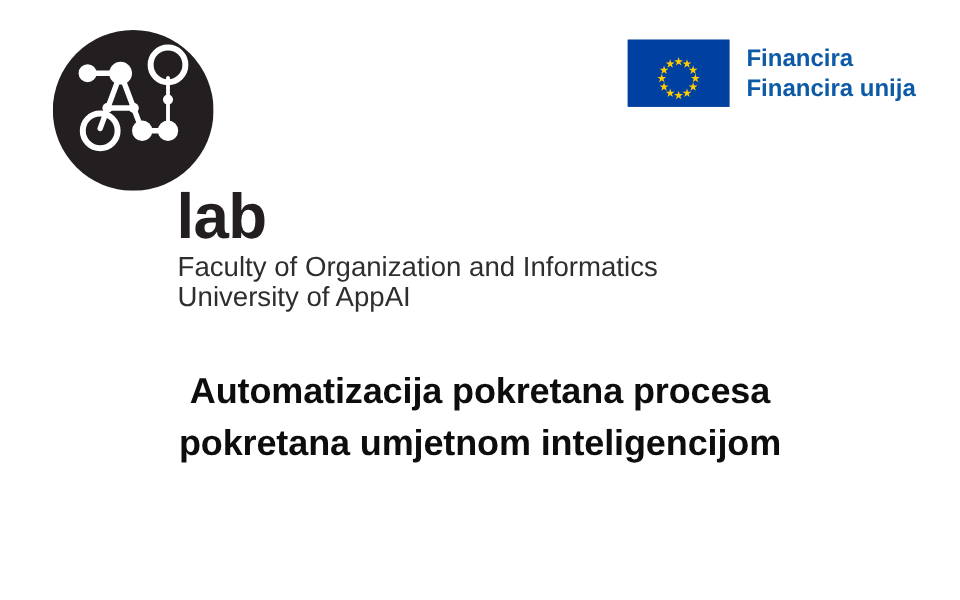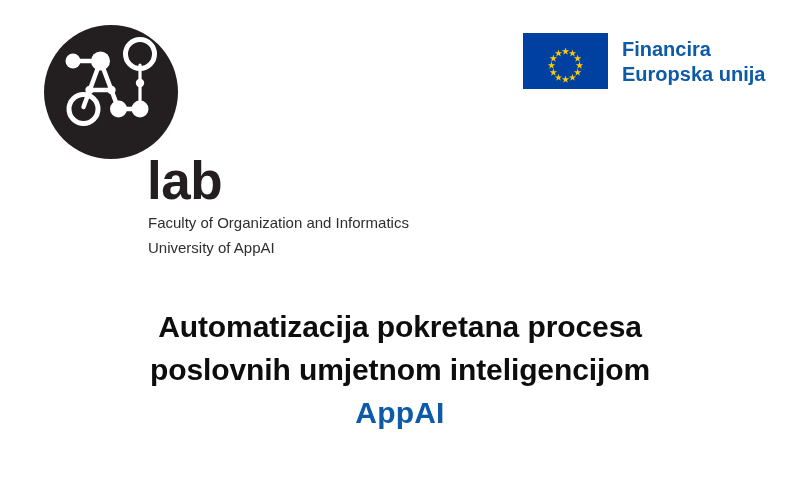--- a/index.html
+++ b/index.html
@@ -51,21 +51,21 @@
     font-weight: bold;
     line-height: 46px;
     letter-spacing: -0.5px;
     color: #231f20;
     font-family: "Liberation Sans", sans-serif;
   }
   .logo-sub {
     position: absolute;
     left: 148px;
     top: 210px;
-    font-size: 15px;
+    font-size: 23px;
     line-height: 25px;
     color: #2e2e2e;
     font-family: "Liberation Sans", sans-serif;
     white-space: nowrap;
   }
   .logo-sub div { white-space: nowrap; }
 
   
   .eu-badge {
     position: absolute;
@@ -179,23 +179,22 @@
           <polygon points="37.5,43.59 38.44,46.48 41.48,46.48 39.02,48.27 39.96,51.16 37.5,49.38 35.04,51.16 35.98,48.27 33.52,46.48 36.56,46.48"></polygon>
           <polygon points="32.01,38.1 32.95,40.99 35.99,40.99 33.53,42.78 34.47,45.67 32.01,43.89 29.55,45.67 30.49,42.78 28.03,40.99 31.07,40.99"></polygon>
           <polygon points="30,30.6 30.94,33.49 33.98,33.49 31.52,35.28 32.46,38.17 30,36.39 27.54,38.17 28.48,35.28 26.02,33.49 29.06,33.49"></polygon>
           <polygon points="32.01,23.1 32.95,25.99 35.99,25.99 33.53,27.78 34.47,30.67 32.01,28.89 29.55,30.67 30.49,27.78 28.03,25.99 31.07,25.99"></polygon>
           <polygon points="37.5,17.61 38.44,20.5 41.48,20.5 39.02,22.29 39.96,25.18 37.5,23.4 35.04,25.18 35.98,22.29 33.52,20.5 36.56,20.5"></polygon>
         </g>
       </svg>
     </div>
     <div class="eu-text">
       <div>Financira</div>
-      <div>Europska unija</div>
+      <div>Financira unija</div>
     </div>
   </div>
 
   <div class="title-block">
     <div class="title-line">Automatizacija pokretana procesa</div>
-    <div class="title-line">poslovnih umjetnom inteligencijom</div>
-    <div class="title-acronym">AppAI</div>
+    <div class="title-line">pokretana umjetnom inteligencijom</div>
   </div>
 
 </div>
 
 </body></html>

